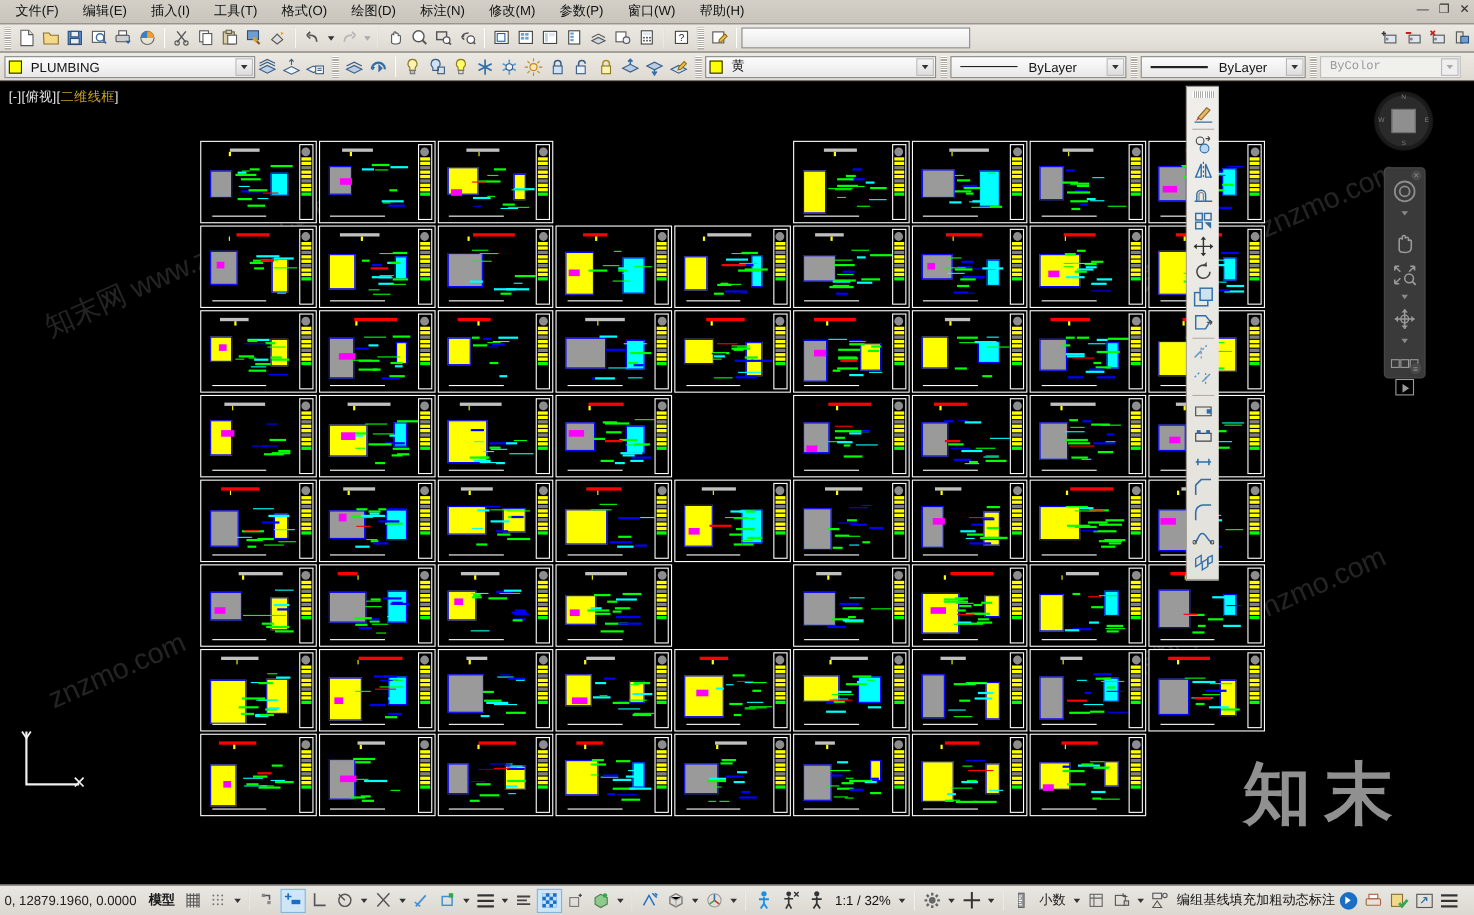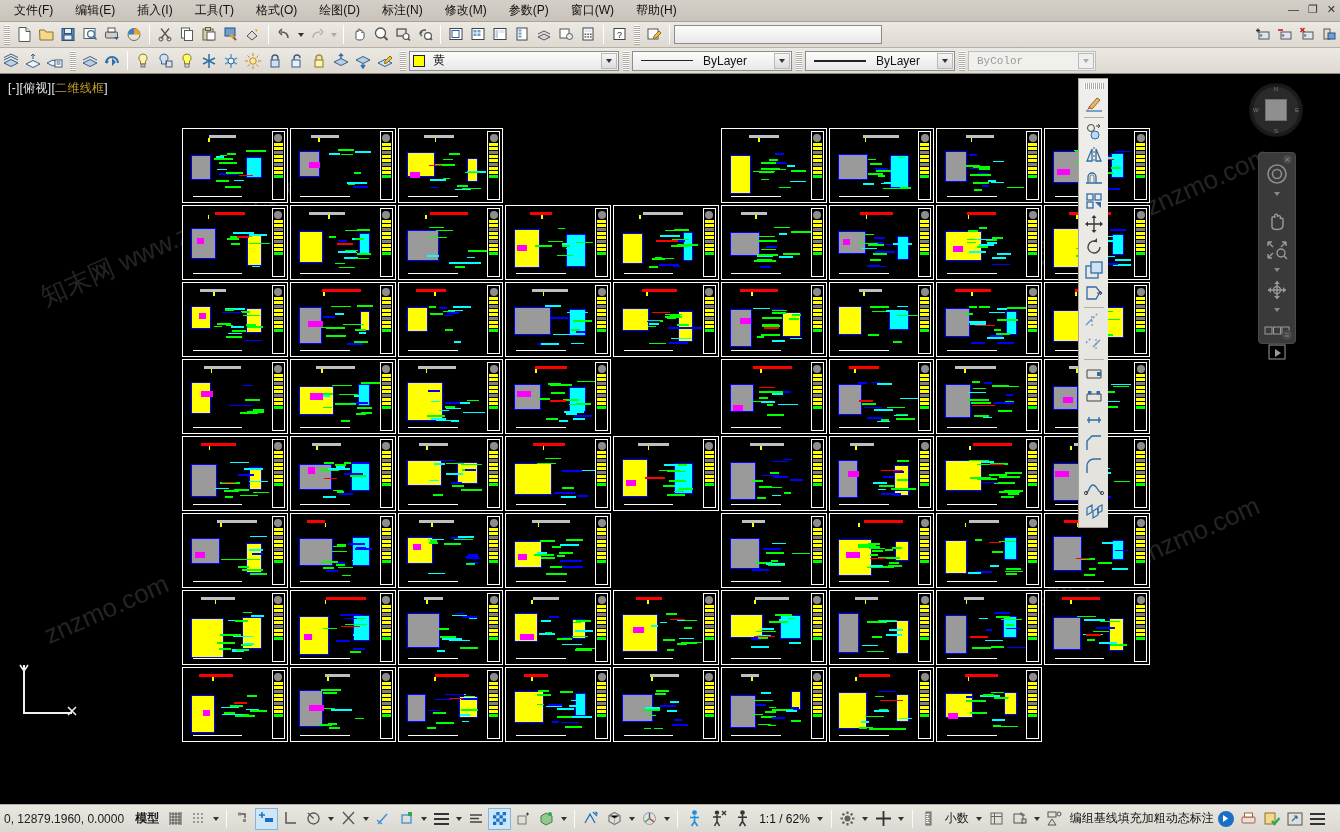--- a/index.html
+++ b/index.html
@@ -449,20 +449,27 @@
       </div>
     <div class="tbtn">
         <svg width="17" height="17" viewBox="0 0 17 17">
           <rect x="3" y="3" width="6" height="10" fill="#e6e0cf" stroke="#555"></rect>
           <rect x="7" y="7" width="7" height="6" fill="#6f9fd0" stroke="#2d4f78"></rect>
         </svg>
       </div>
   </div>
 
   <div class="tbrow tb2">
+    <div class="combo" style="width:228px;margin-left:4px;">
+      <div class="swatch" style="background:#ffff00"></div>
+      <div class="cbtxt">PLUMBING</div>
+      <div class="cbarrow">
+          <div class="caret"></div>
+        </div>
+    </div>
     <div class="tbtn">
         <svg width="18" height="18" viewBox="0 0 18 18">
           <path d="M2 11l7-3.5L16 11l-7 3.5z" fill="#bdd2e8" stroke="#3a5d85"></path>
           <path d="M2 8l7-3.5L16 8" fill="none" stroke="#3a5d85"></path>
           <path d="M2 5.5L9 2l7 3.5" fill="none" stroke="#3a5d85"></path>
         </svg>
       </div>
     <div class="tbtn">
         <svg width="18" height="18" viewBox="0 0 18 18">
           <path d="M2 12l7-3.5L16 12l-7 3.5z" fill="#eef3f8" stroke="#3a5d85"></path>
@@ -2829,20 +2836,21 @@
             <div class="tb-cell"></div>
             <div class="tb-cell g"></div>
             <div class="tb-cell"></div>
             <div class="tb-cell"></div>
             <div class="tb-cell e"></div>
           </div>
         </div>
         <div class="sheet empty"></div>
       </div>
 
+    <div class="wmbig">知末</div>
 
     <div class="ucs">
       <svg width="72" height="62" viewBox="0 0 72 62">
         <path d="M6 4v48h48" stroke="#f0f0f0" stroke-width="2" fill="none"></path>
         <path d="M2 4l4 6 4-6" stroke="#f0f0f0" stroke-width="1.6" fill="none"></path>
         <path d="M50 46l8 8M58 46l-8 8" stroke="#f0f0f0" stroke-width="1.6"></path>
       </svg>
     </div>
 
     <div class="navcube">
@@ -3199,21 +3207,21 @@
           <path d="M8 6v6M4 8h8M5.5 17l2.5-4.5 2.5 4.5" stroke="#333" stroke-width="1.5" fill="none"></path>
           <path d="M13 2l4 4M17 2l-4 4" stroke="#333" stroke-width="1.3"></path>
         </svg>
       </div>
     <div class="sbtn">
         <svg width="19" height="19" viewBox="0 0 19 19">
           <circle cx="9.5" cy="3.6" r="2.3" fill="#333"></circle>
           <path d="M9.5 6v6M5 8.3h9M6.5 17l3-4.6 3 4.6" stroke="#333" stroke-width="1.6" fill="none"></path>
         </svg>
       </div>
-    <div class="scaletxt">1:1 / 62%</div>
+    <div class="scaletxt">1:1 / 32%</div>
     <div class="dropcaret">
         <div class="caret"></div>
       </div>
     <div class="ssep"></div>
 
     <div class="sbtn">
         <svg width="17" height="17" viewBox="0 0 17 17">
           <circle cx="8.5" cy="8.5" r="3" fill="#666"></circle>
           <g stroke="#666" stroke-width="2.2">
             <path d="M8.5 1.5v2.5M8.5 13v2.5M1.5 8.5h2.5M13 8.5h2.5M3.5 3.5l1.8 1.8M11.7 11.7l1.8 1.8M13.5 3.5l-1.8 1.8M5.3 11.7l-1.8 1.8"></path>

